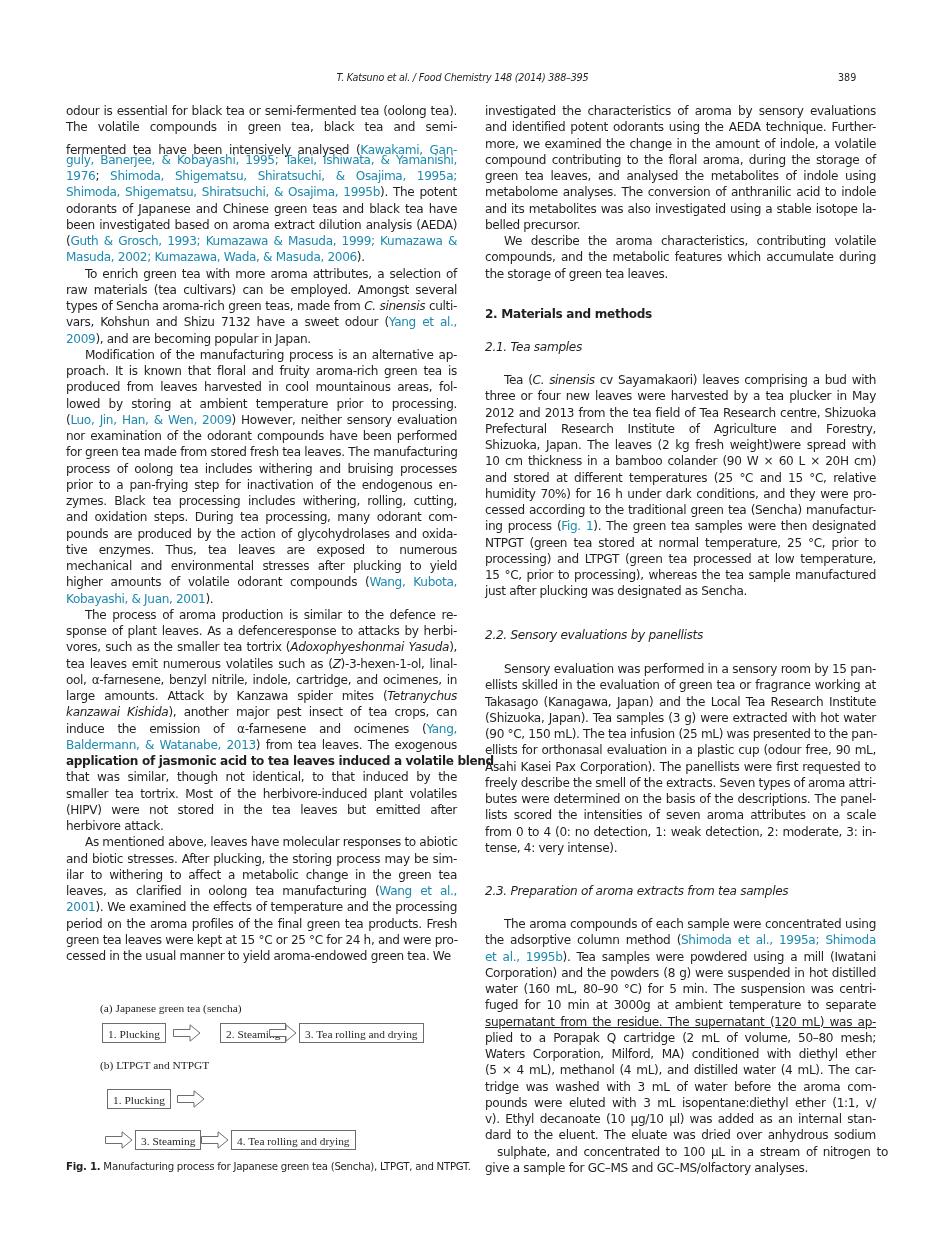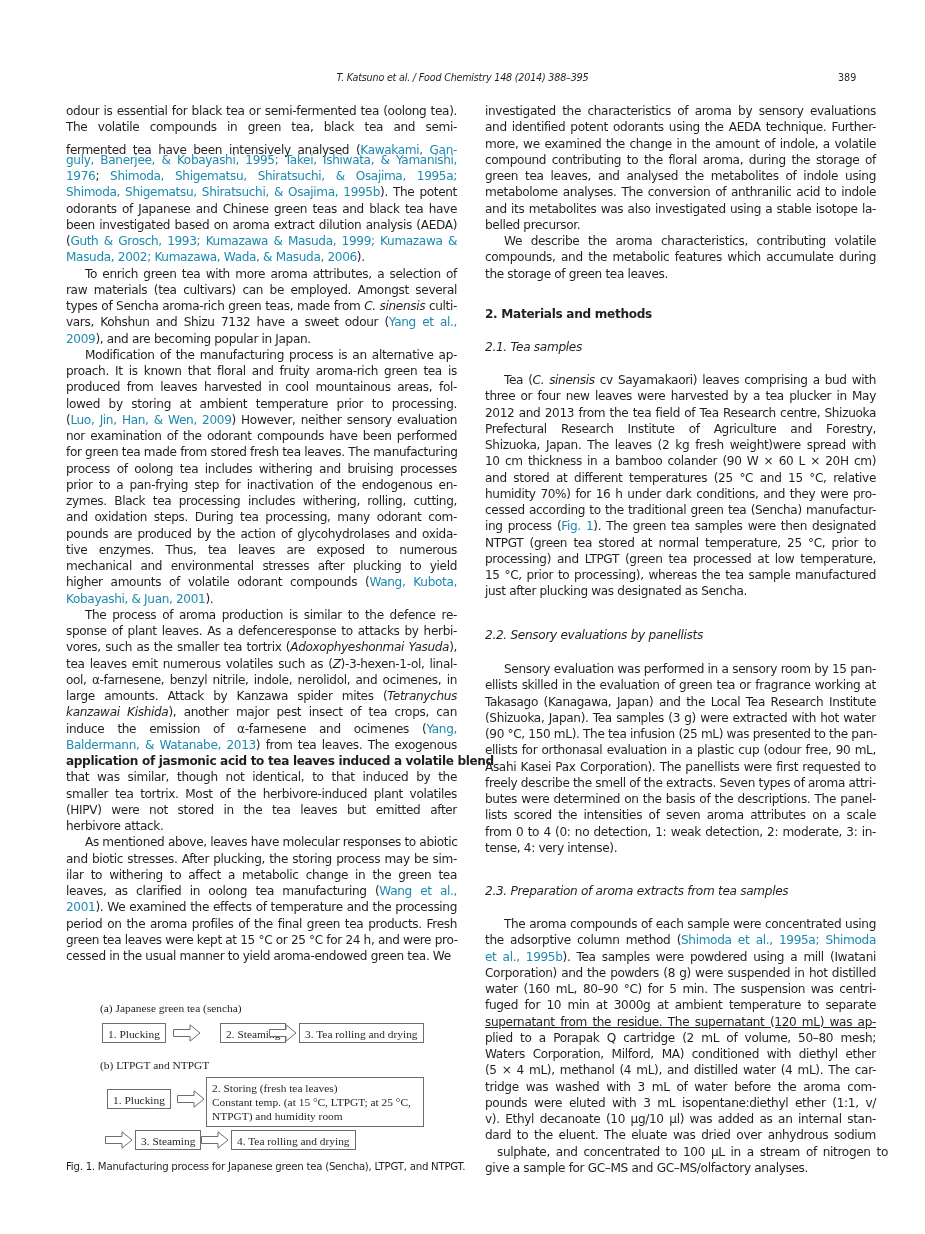--- a/index.html
+++ b/index.html
@@ -21,21 +21,21 @@
   .h3 { position: absolute; left: 0; font-style: italic; font-size: 12.1px; letter-spacing: -0.3px; }
   
   .fig { position: absolute; left: 100px; top: 998px; width: 340px; height: 160px;
          font-family: "Liberation Serif", "DejaVu Serif", serif; font-size: 11.4px; color: #231f20; }
   .fig-label { position: absolute; font-size: 11.4px; }
   .fbox { position: absolute; border: 1px solid #6d6d6d; background: #fff; padding: 0 5px;
           height: 20px; line-height: 20px; box-sizing: border-box; white-space: nowrap; }
   .fbox.multi { height: auto; line-height: 14px; padding: 3px 5px; }
   .arrow { position: absolute; width: 28px; height: 18px; }
   .caption { position: absolute; left: 66px; top: 1161px; font-size: 10.2px; letter-spacing: -0.25px; white-space: nowrap; }
-  .caption b { font-weight: normal; text-align: center; }
+  .caption b { font-weight: bold; text-align: center; }
 </style>
 </head>
 <body>
 
 <div class="running-head">T. Katsuno et al. / Food Chemistry 148 (2014) 388–395</div>
 <div class="page-num">389</div>
 
 <div class="col col-left" id="leftcol">
     <div class="line just" style="top: 0px;"><span>odour is essential for black tea or semi-fermented tea (oolong tea).</span></div>
     <div class="line just" style="top: 16.25px;"><span>The volatile compounds in green tea, black tea and semi-</span></div>
@@ -65,21 +65,21 @@
     <div class="line just" style="top: 406.25px;"><span>and oxidation steps. During tea processing, many odorant com-</span></div>
     <div class="line just" style="top: 422.5px;"><span>pounds are produced by the action of glycohydrolases and oxida-</span></div>
     <div class="line just" style="top: 438.75px;"><span>tive enzymes. Thus, tea leaves are exposed to numerous</span></div>
     <div class="line just" style="top: 455px;"><span>mechanical and environmental stresses after plucking to yield</span></div>
     <div class="line just" style="top: 471.25px;"><span>higher amounts of volatile odorant compounds (</span><span class="cite">Wang, Kubota,</span></div>
     <div class="line" style="top: 487.5px;"><span class="cite">Kobayashi, &amp; Juan, 2001</span><span>).</span></div>
     <div class="line indent just" style="top: 503.75px;"><span>The process of aroma production is similar to the defence re-</span></div>
     <div class="line just" style="top: 520px;"><span>sponse of plant leaves. As a defenceresponse to attacks by herbi-</span></div>
     <div class="line just" style="top: 536.25px;"><span>vores, such as the smaller tea tortrix (</span><span class="it">Adoxophyeshonmai Yasuda</span><span>),</span></div>
     <div class="line just" style="top: 552.5px;"><span>tea leaves emit numerous volatiles such as (</span><span class="it">Z</span><span>)-3-hexen-1-ol, linal-</span></div>
-    <div class="line just" style="top: 568.75px;"><span>ool, α-farnesene, benzyl nitrile, indole, nerolidol, and ocimenes, in</span></div>
+    <div class="line just" style="top: 568.75px;"><span>ool, α-farnesene, benzyl nitrile, indole, cartridge, and ocimenes, in</span></div>
     <div class="line just" style="top: 585px;"><span>large amounts. Attack by Kanzawa spider mites (</span><span class="it">Tetranychus</span></div>
     <div class="line just" style="top: 601.25px;"><span class="it">kanzawai Kishida</span><span>), another major pest insect of tea crops, can</span></div>
     <div class="line just" style="top: 617.5px;"><span>induce the emission of α-farnesene and ocimenes (</span><span class="cite">Yang,</span></div>
     <div class="line just" style="top: 633.75px;"><span class="cite">Baldermann, &amp; Watanabe, 2013</span><span>) from tea leaves. The exogenous</span></div>
     <div class="line just" style="top: 650px; font-weight: bold;"><span>application of jasmonic acid to tea leaves induced a volatile blend</span></div>
     <div class="line just" style="top: 666.25px;"><span>that was similar, though not identical, to that induced by the</span></div>
     <div class="line just" style="top: 682.5px;"><span>smaller tea tortrix. Most of the herbivore-induced plant volatiles</span></div>
     <div class="line just" style="top: 698.75px;"><span>(HIPV) were not stored in the tea leaves but emitted after</span></div>
     <div class="line" style="top: 715px;"><span>herbivore attack.</span></div>
     <div class="line indent just" style="top: 731.25px;"><span>As mentioned above, leaves have molecular responses to abiotic</span></div>
@@ -163,25 +163,20 @@
       <path d="M0.5 5.5 H17 V0.8 L27 9 L17 17.2 V12.5 H0.5 Z" fill="#fff" stroke="#6d6d6d" stroke-width="1"></path>
     </svg>
   <div class="fbox" style="left:199px;top:25px;">3. Tea rolling and drying</div>
 
   <div class="fig-label" style="left:0;top:61px;">(b) LTPGT and NTPGT</div>
 
   <div class="fbox" style="left:7px;top:91px;">1. Plucking</div>
   <svg class="arrow" style="left:77px;top:92px;" viewBox="0 0 28 18">
       <path d="M0.5 5.5 H17 V0.8 L27 9 L17 17.2 V12.5 H0.5 Z" fill="#fff" stroke="#6d6d6d" stroke-width="1"></path>
     </svg>
-  <div class="fbox multi" style="left:106px;top:79px;width:218px;">
-    <div>2. Storing (fresh tea leaves)</div>
-    <div>Constant temp. (at 15 °C, LTPGT; at 25 °C,</div>
-    <div>NTPGT) and humidity room</div>
-  </div>
 
   <svg class="arrow" style="left:5px;top:133px;" viewBox="0 0 28 18">
       <path d="M0.5 5.5 H17 V0.8 L27 9 L17 17.2 V12.5 H0.5 Z" fill="#fff" stroke="#6d6d6d" stroke-width="1"></path>
     </svg>
   <div class="fbox" style="left:35px;top:132px;">3. Steaming</div>
   <svg class="arrow" style="left:101px;top:133px;" viewBox="0 0 28 18">
       <path d="M0.5 5.5 H17 V0.8 L27 9 L17 17.2 V12.5 H0.5 Z" fill="#fff" stroke="#6d6d6d" stroke-width="1"></path>
     </svg>
   <div class="fbox" style="left:131px;top:132px;">4. Tea rolling and drying</div>
 </div>

